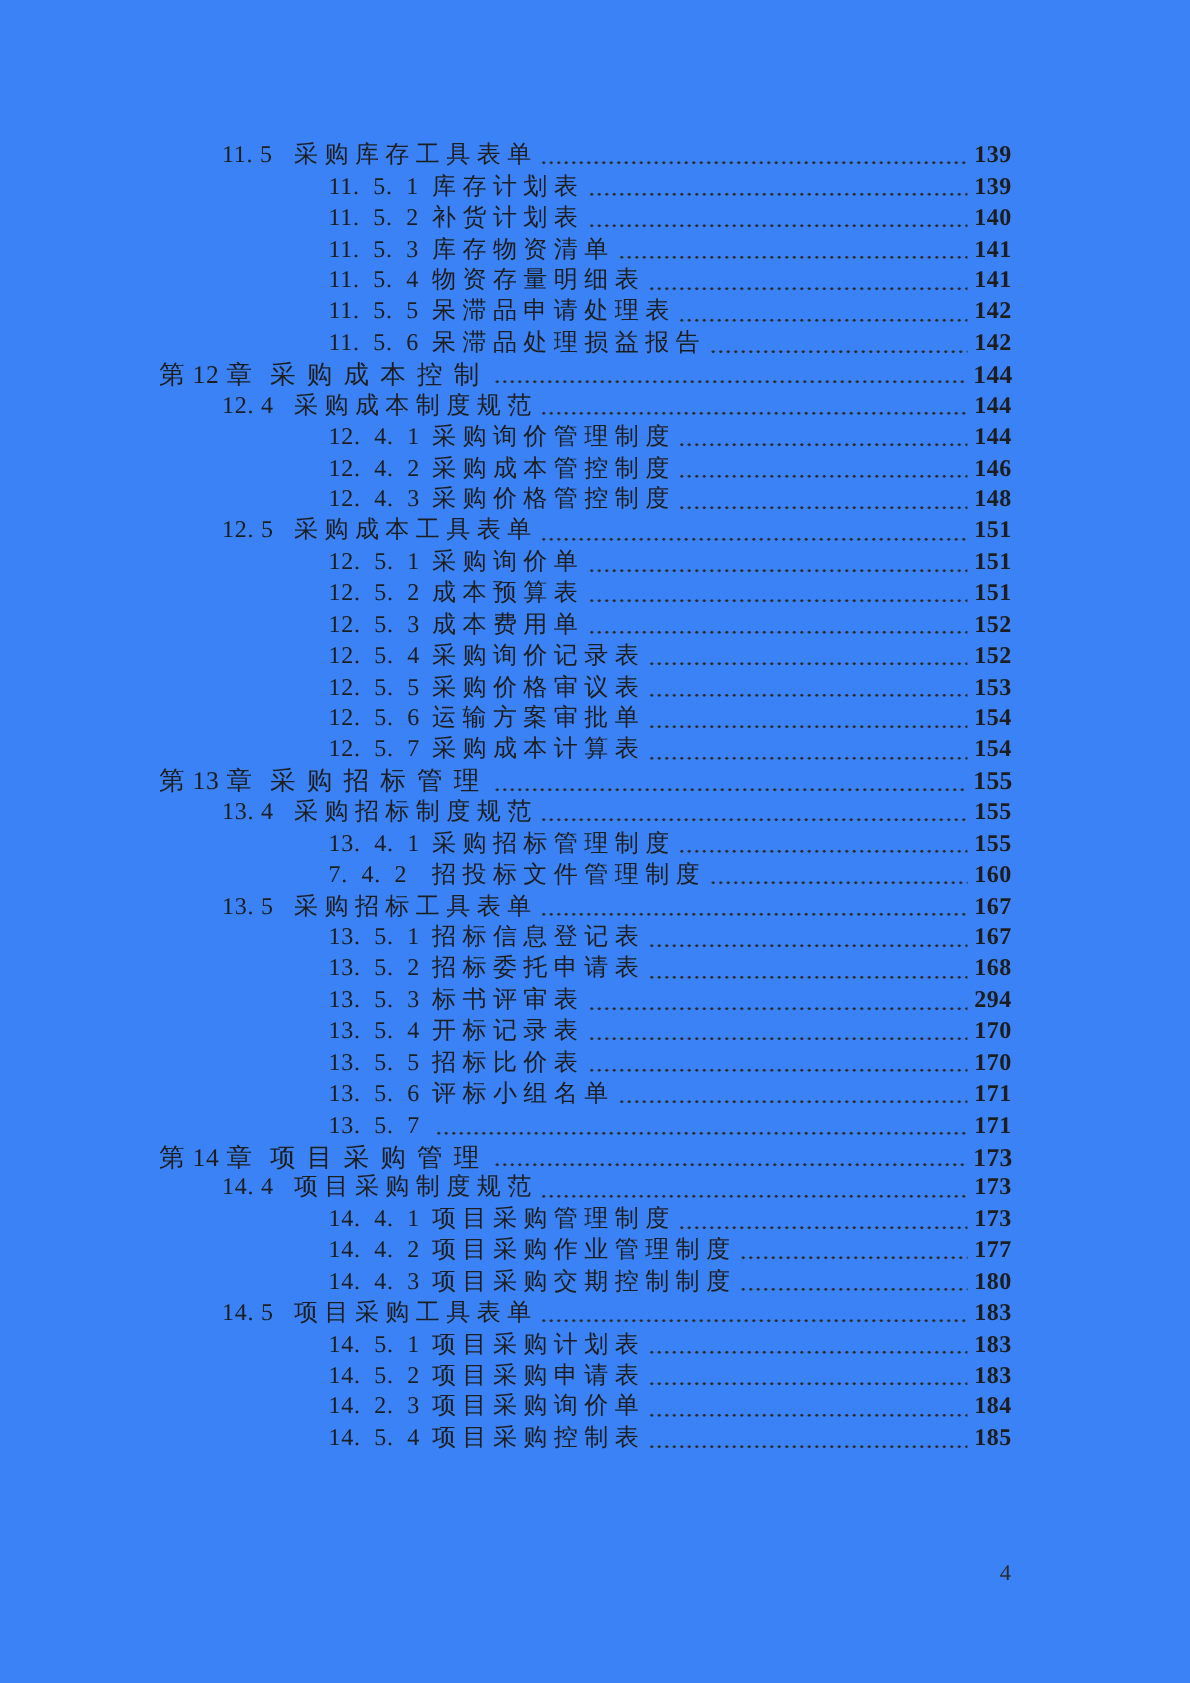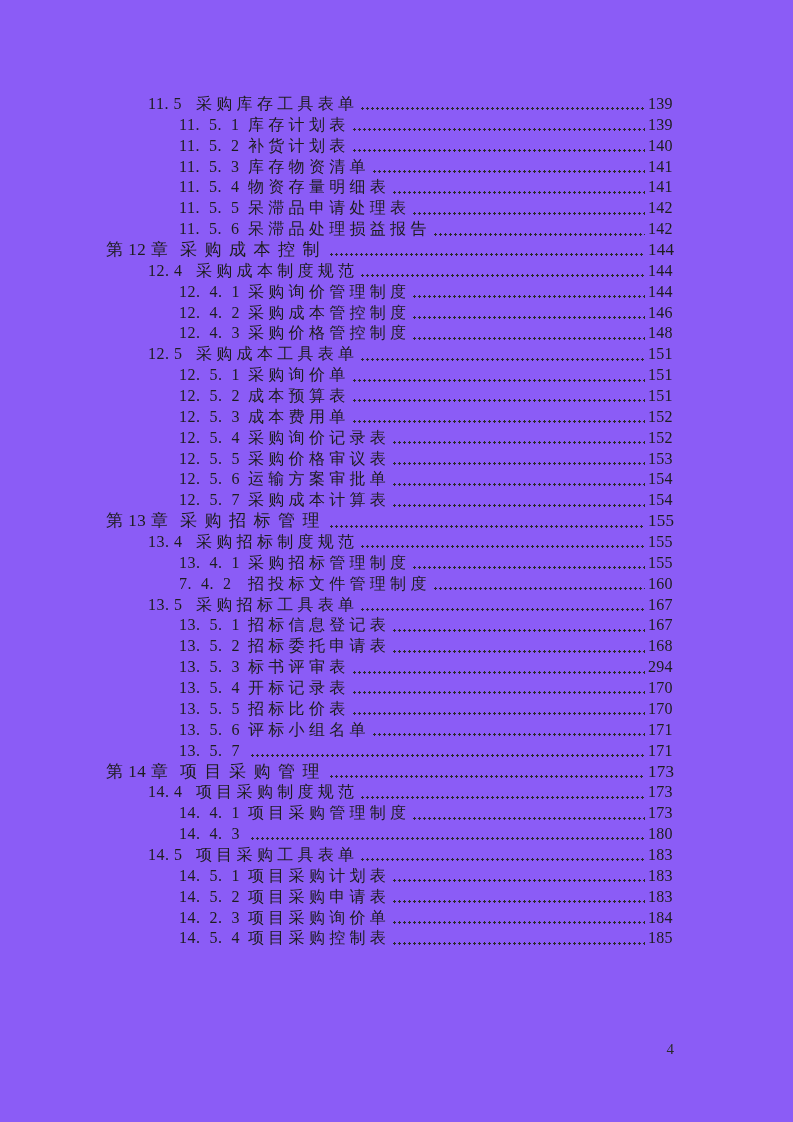--- a/index.html
+++ b/index.html
@@ -4,21 +4,21 @@
 <style>
   html, body {
     margin: 0;
     padding: 0;
     background: #ffffff;
   }
   .page-canvas {
     position: relative;
     width: 793px;
     height: 1122px;
-    background: #8b5cf6;
+    background: #3b82f6;
     color: #1d1d1d;
     font-family: "Liberation Serif", "DejaVu Serif", serif;
     overflow: hidden;
   }
   .toc {
     position: absolute;
     top: 94px;
     left: 0;
     right: 0;
     padding-right: 117px;
@@ -26,21 +26,21 @@
   .toc-row {
     display: flex;
     align-items: baseline;
     height: 20.86px;
     line-height: 20.86px;
     font-size: 16px;
     cursor: default;
   }
   .toc-row.lvl1 { padding-left: 106px; font-size: 17px; }
   .toc-row.lvl2 { padding-left: 148px; }
-  .toc-row.lvl3 { padding-left: 179px; }
+  .toc-row.lvl3 { padding-left: 179px; margin-left: 40px; }
 
   .num {
     flex: 0 0 auto;
     white-space: pre;
     letter-spacing: 0.5px;
   }
   .lvl1 .num { width: 74px; }
   .lvl2 .num { width: 48px; }
   .lvl3 .num { width: 69px; }
 
@@ -58,22 +58,23 @@
     margin: 0 3px 4.5px 2px;
     background-image: radial-gradient(circle 1.1px at 2.5px 50%, #2a2a2a 95%, rgba(0,0,0,0) 100%);
     background-size: 5px 3px;
     background-repeat: repeat-x;
     background-position: left center;
   }
 
   .page-num {
     flex: 0 0 auto;
     min-width: 28px;
-    text-align: left;
+    text-align: center;
     letter-spacing: 0.3px;
+    font-weight: bold;
   }
 
   .footer-page {
     position: absolute;
     top: 1041px;
     right: 119px;
     font-size: 15px;
     color: #2a2a2a;
   }
 </style>
@@ -322,23 +323,30 @@
     <span class="page-num">173</span>
   </div>
 
   <div class="toc-row lvl3">
     <span class="num">14.  4.  1</span>
     <span class="title">项目采购管理制度</span>
     <span class="dots"></span>
     <span class="page-num">173</span>
   </div>
 
+  <div class="toc-row lvl3">
+    <span class="num">14.  4.  2</span>
+    <span class="title">项目采购作业管理制度</span>
+    <span class="dots"></span>
+    <span class="page-num">177</span>
+  </div>
 
   <div class="toc-row lvl3">
     <span class="num">14.  4.  3</span>
+    <span class="title">项目采购交期控制制度</span>
     <span class="dots"></span>
     <span class="page-num">180</span>
   </div>
 
   <div class="toc-row lvl2">
     <span class="num">14. 5</span>
     <span class="title">项目采购工具表单</span>
     <span class="dots"></span>
     <span class="page-num">183</span>
   </div>

